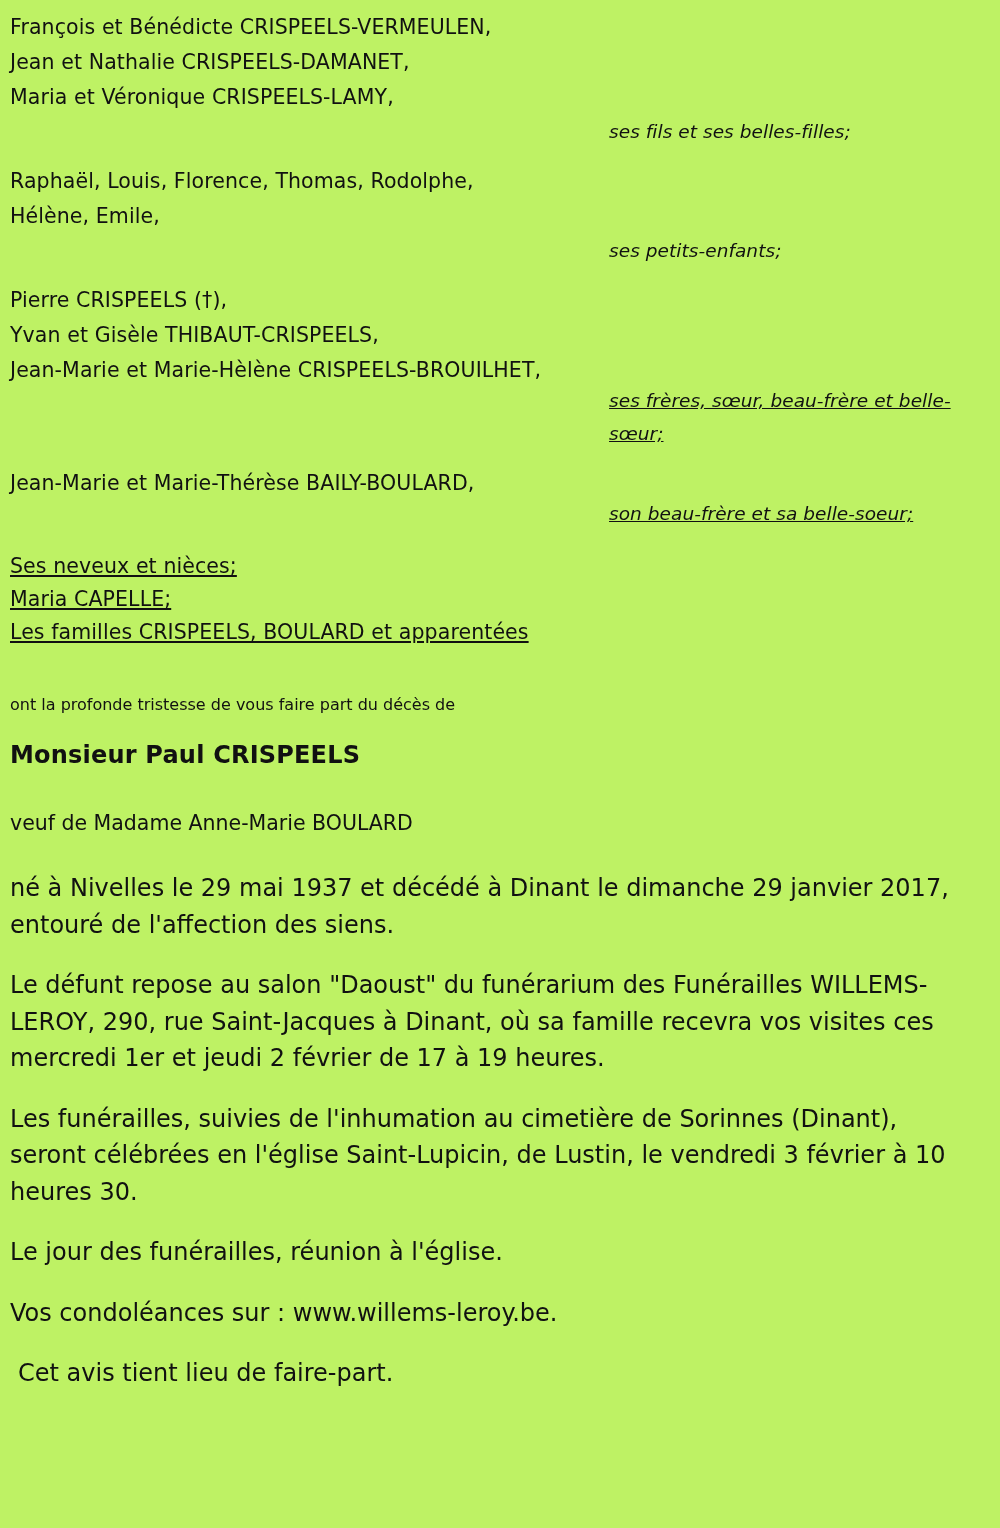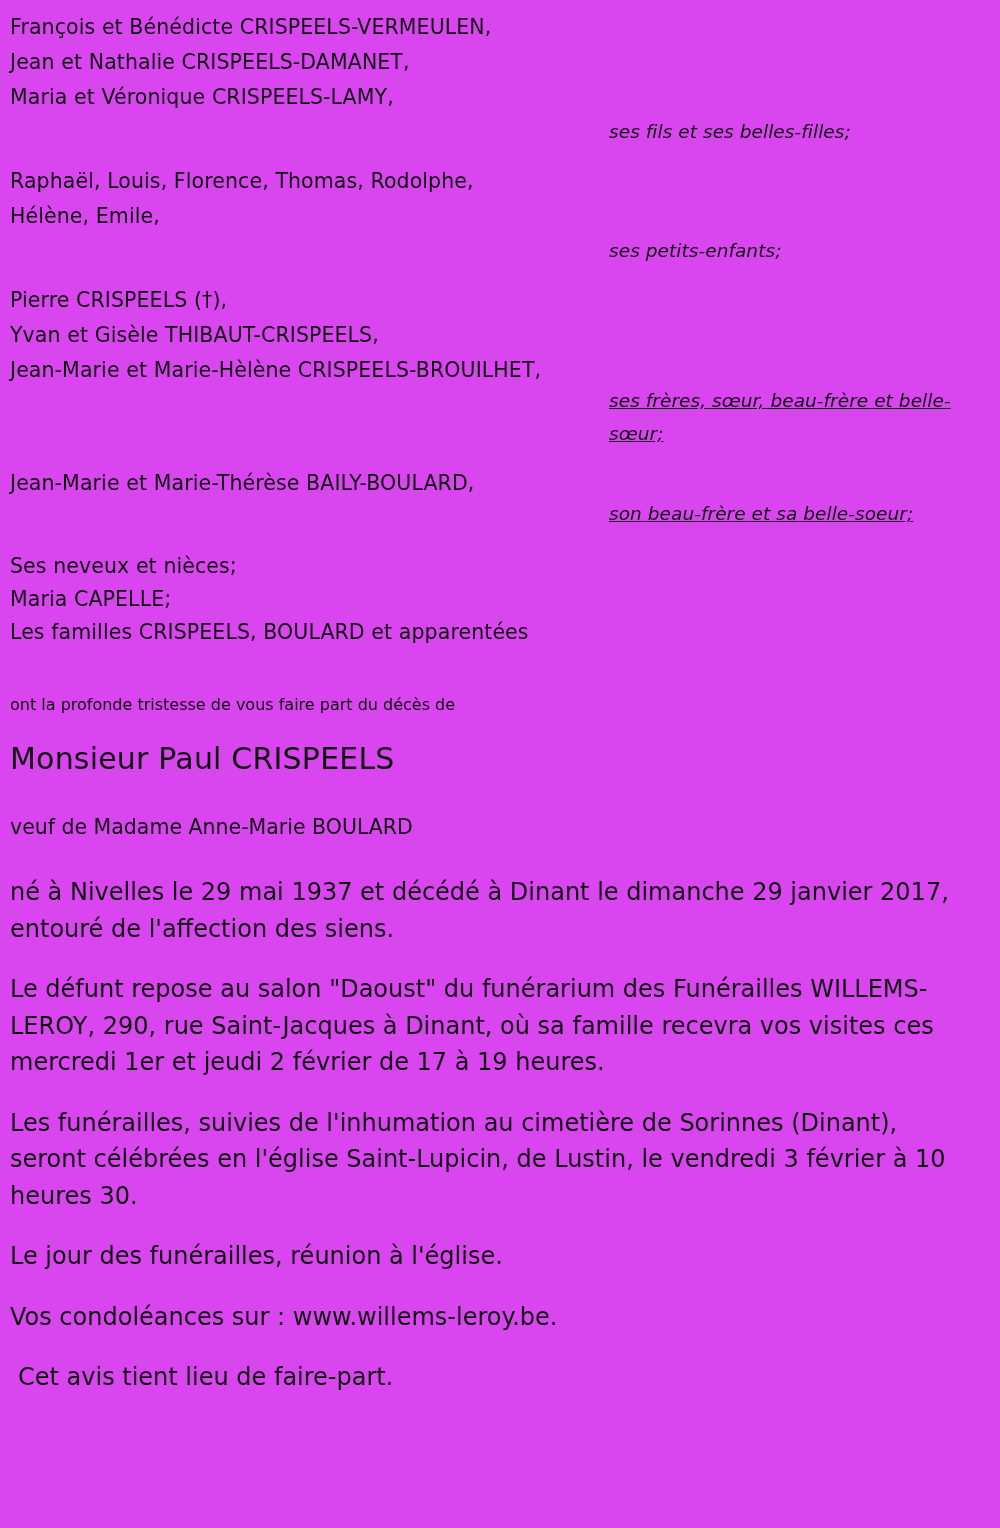--- a/index.html
+++ b/index.html
@@ -10,21 +10,21 @@
   }
   body {
     font-family: "DejaVu Sans", "Liberation Sans", sans-serif;
     color: #111111;
   }
   #notice {
     position: relative;
     width: 1000px;
     height: 1528px;
     box-sizing: border-box;
-    background: #d946ef;
+    background: #bef264;
     overflow: hidden;
   }
 
   
   .relations {
     padding: 10px 8px 0 10px;
   }
   .relation-group {
     position: relative;
     margin-bottom: 16px;
@@ -50,34 +50,35 @@
     box-sizing: border-box;
   }
   .role-pull-up { margin-top: -4px; text-decoration: underline; }
 
   
   .plain-block {
     margin-top: 20px;
   }
   .plain-block .name-line {
     line-height: 33px;
+    text-decoration: underline;
   }
 
   
   .announce {
     padding: 0 10px;
   }
   .lead {
     font-size: 16px;
     line-height: 30px;
     margin-top: 41px;
   }
   .deceased-name {
-    font-weight: normal;
-    font-size: 30px;
+    font-weight: bold;
+    font-size: 24px;
     line-height: 38px;
     letter-spacing: 0.2px;
   }
   .spouse {
     font-size: 20.5px;
     line-height: 30px;
     margin-top: 34px;
   }
 
   

